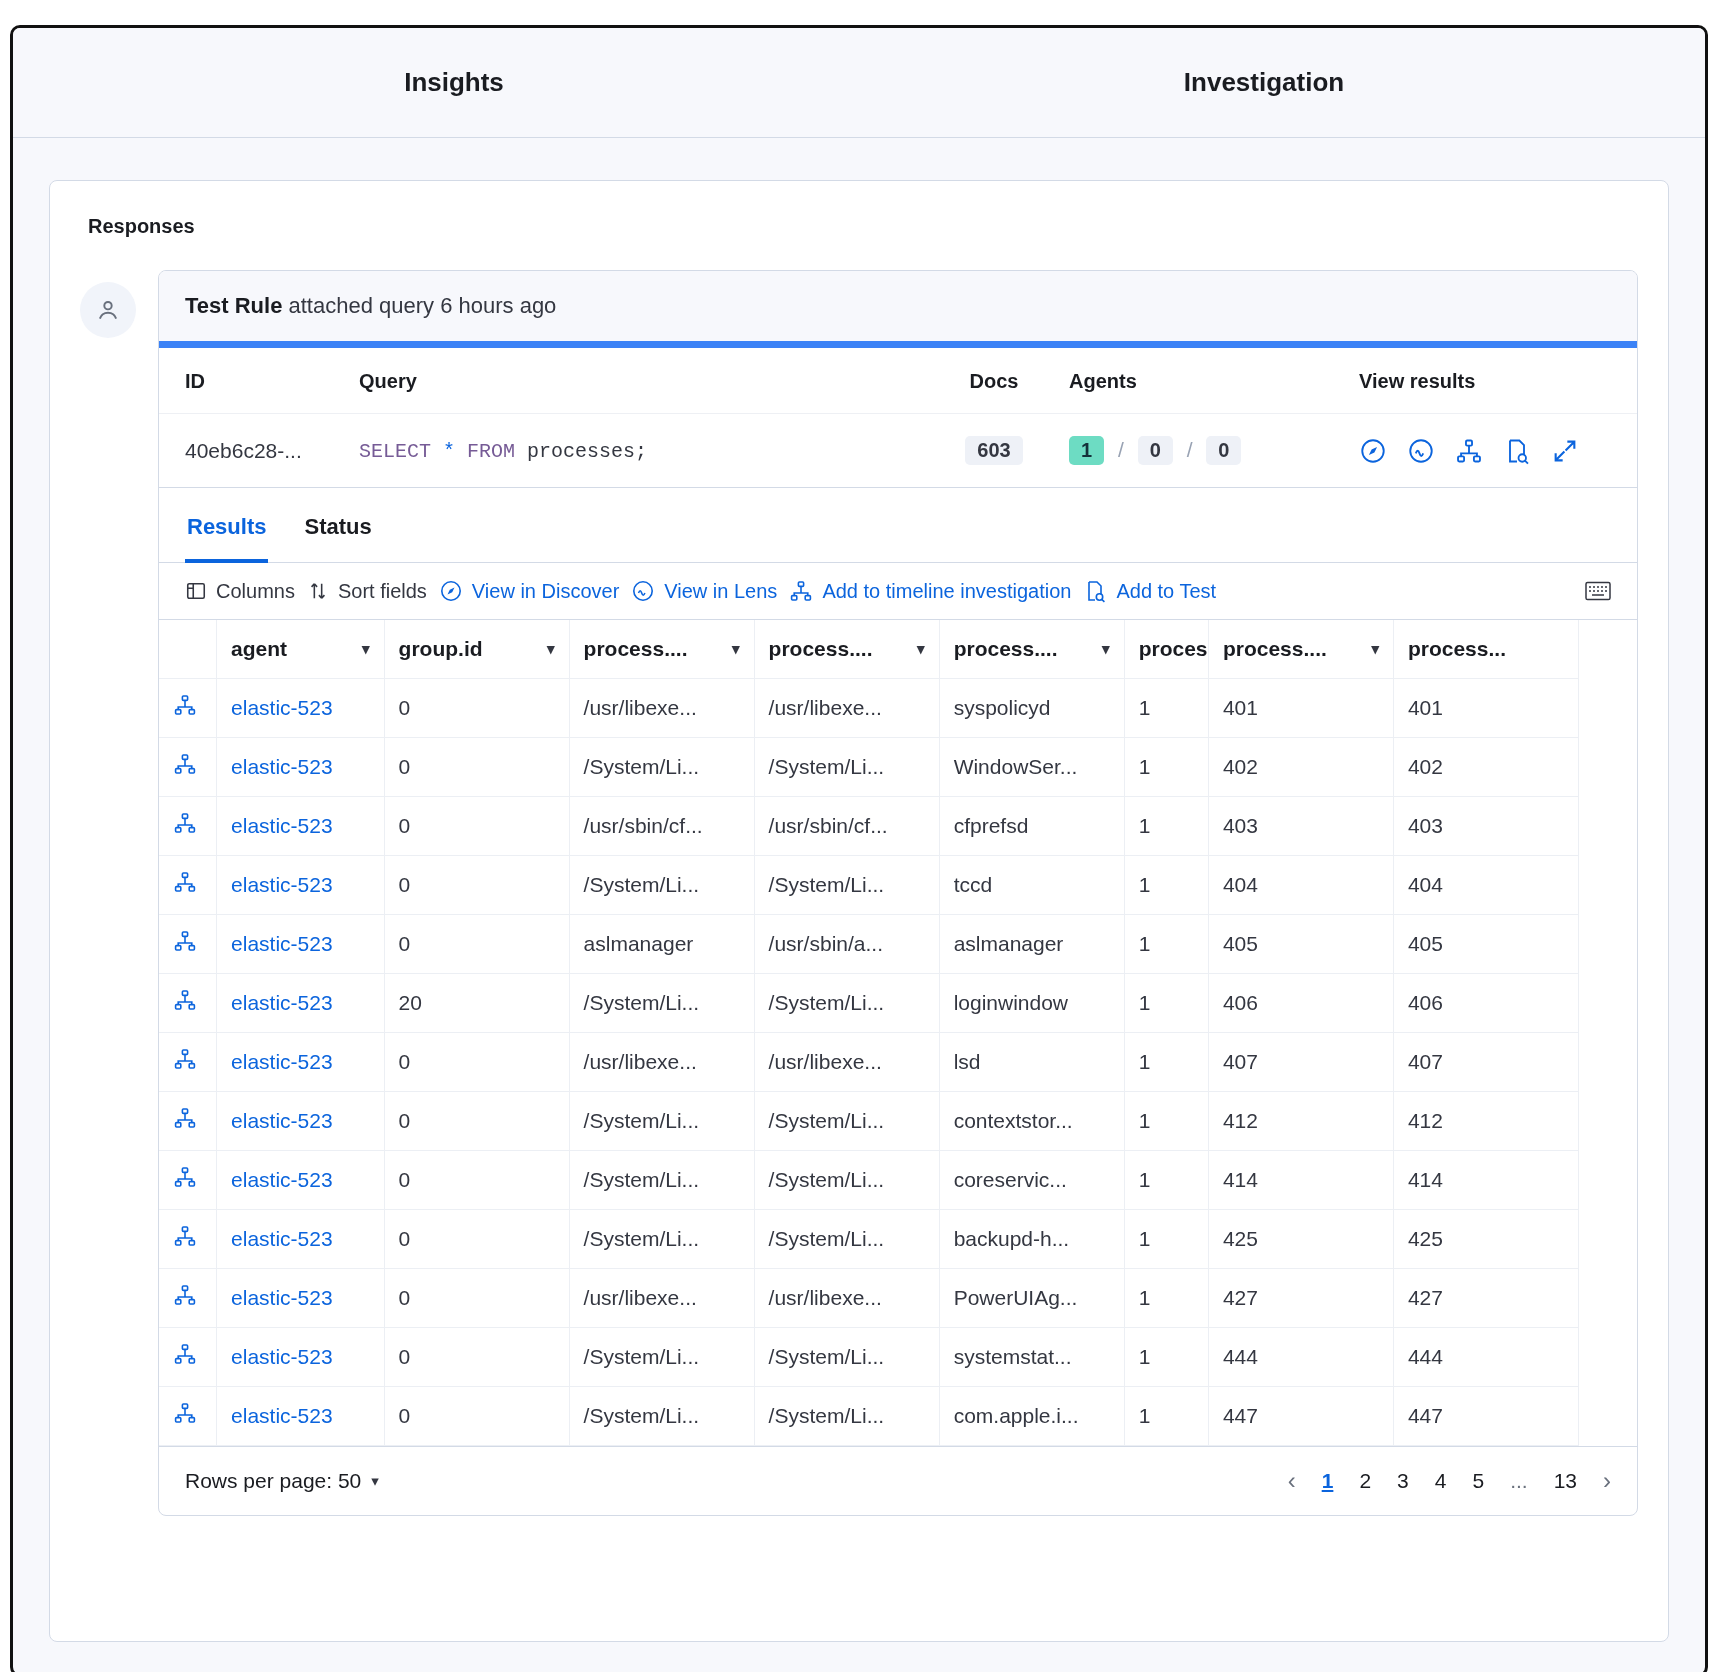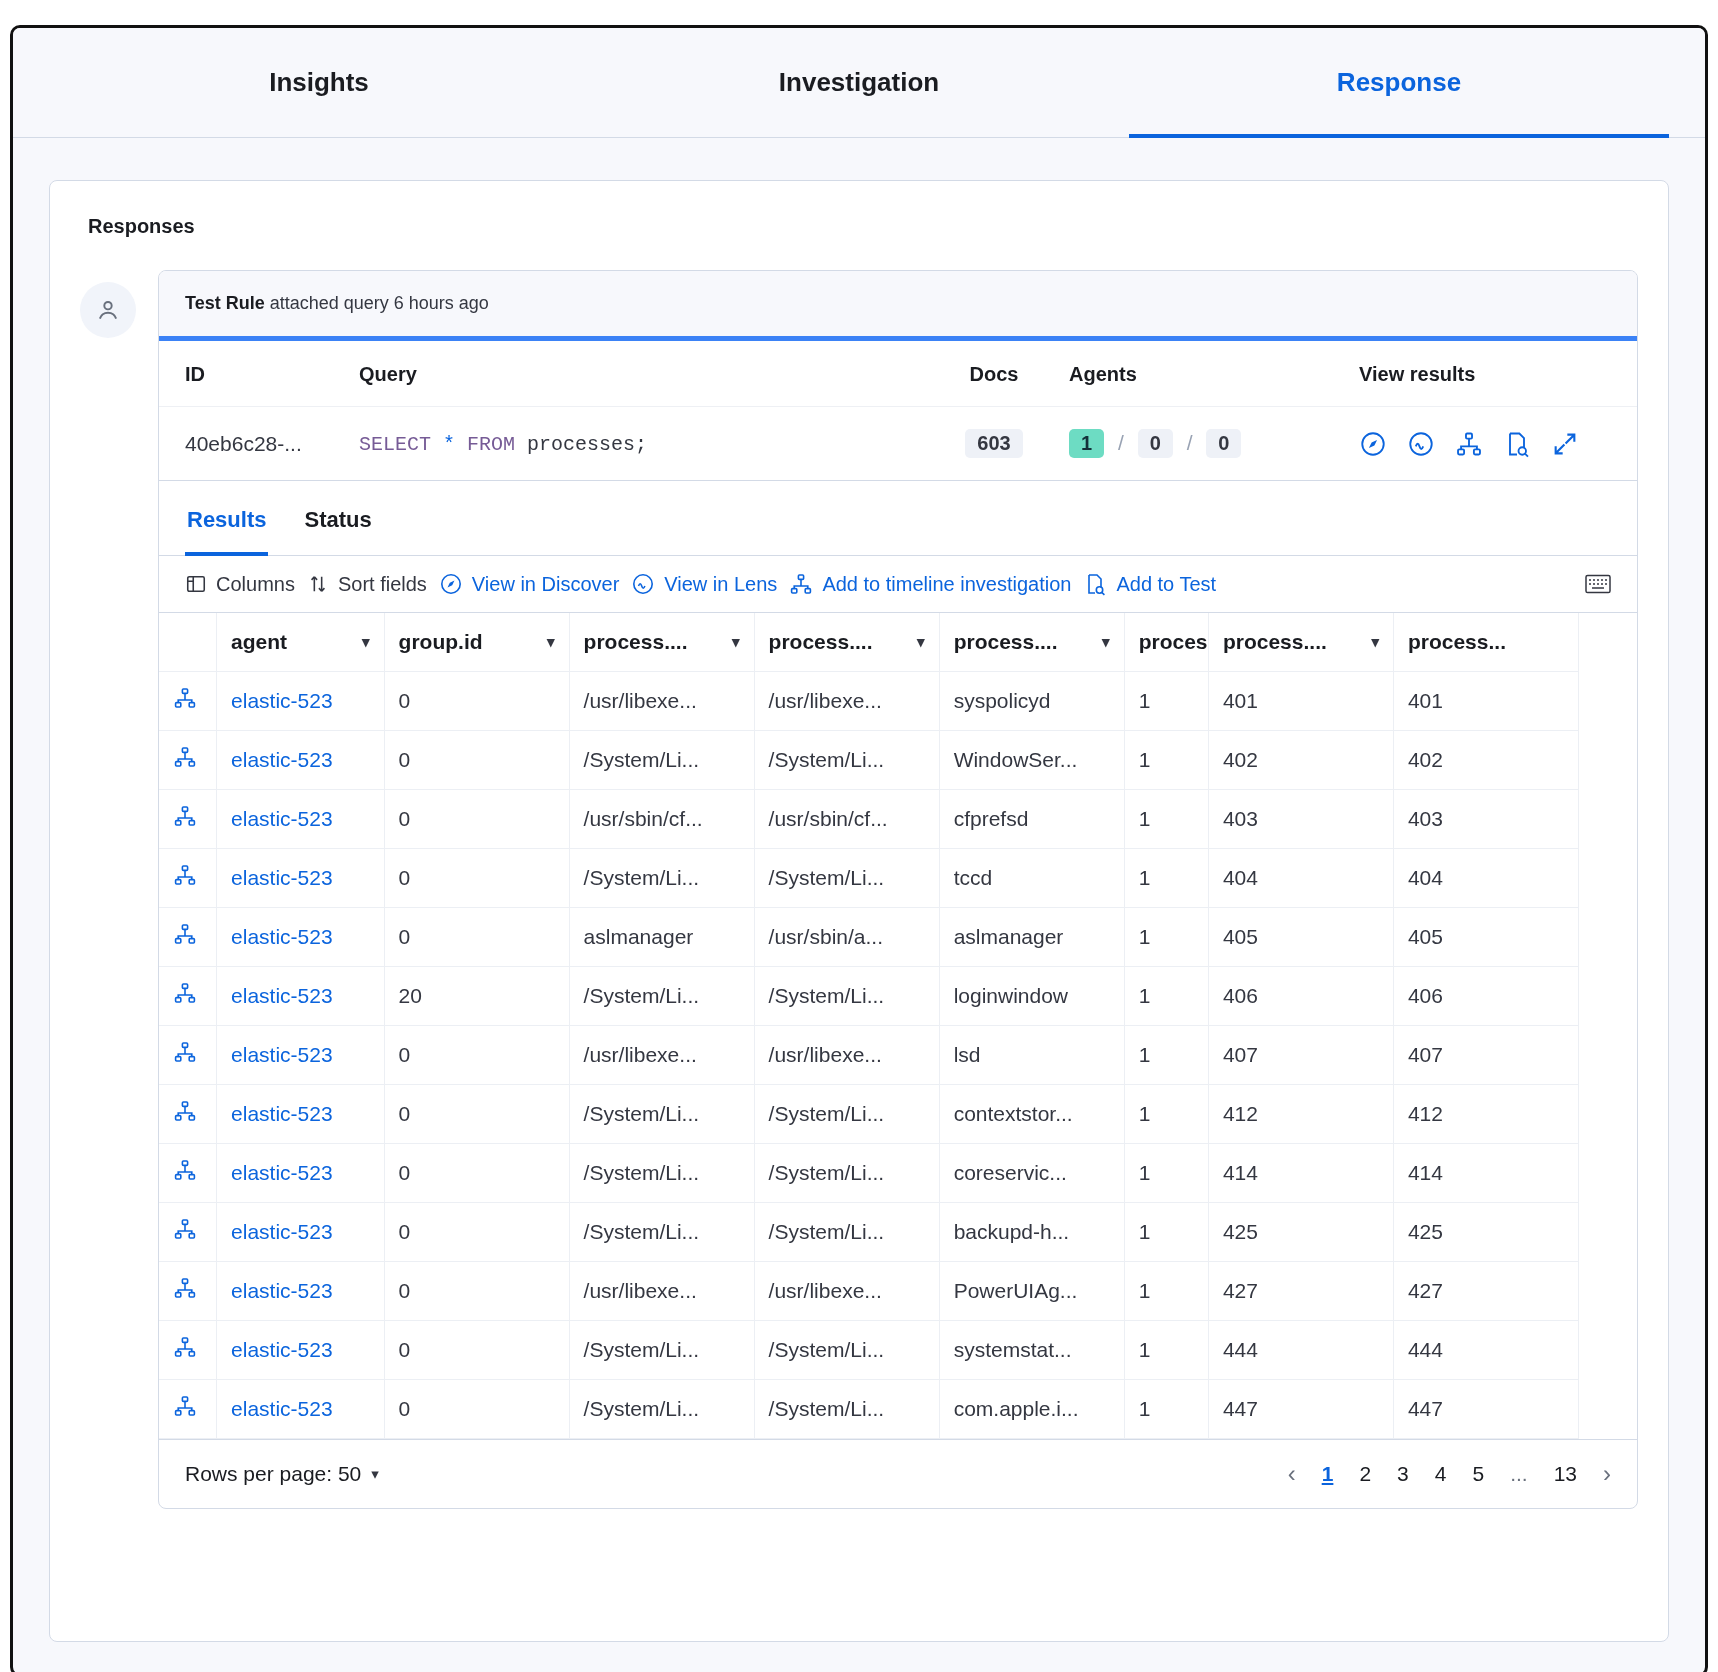--- a/index.html
+++ b/index.html
@@ -96,23 +96,23 @@
 
   .response-card {
     flex: 1;
     border: 1px solid #d3dae6;
     border-radius: 8px;
     overflow: hidden;
     background: #fff;
   }
   .card-header {
     background: #f7f8fc;
-    border-bottom: 5px solid #3b82f6;
+    border-bottom: 7px solid #3b82f6;
     padding: 22px 26px;
-    font-size: 18px;
+    font-size: 22px;
     color: #343741;
   }
   .card-header b { color: #1a1c21; }
 
   
   .qs {
     width: 100%;
     border-collapse: collapse;
     background: #fff;
   }
@@ -256,23 +256,20 @@
 <body>
 
 <div class="app-frame">
 
   <div class="tab-bar">
     <div class="tab">
       <span>Insights</span>
     </div>
     <div class="tab">
       <span>Investigation</span>
-    </div>
-    <div class="tab active">
-      <span>Response</span>
     </div>
   </div>
 
   <div class="panel">
     <div class="panel-title">Responses</div>
 
     <div class="response-row">
 
       <div class="avatar">
         <svg width="26" height="26" viewBox="0 0 24 24" fill="none" stroke="currentColor" stroke-width="1.8">

